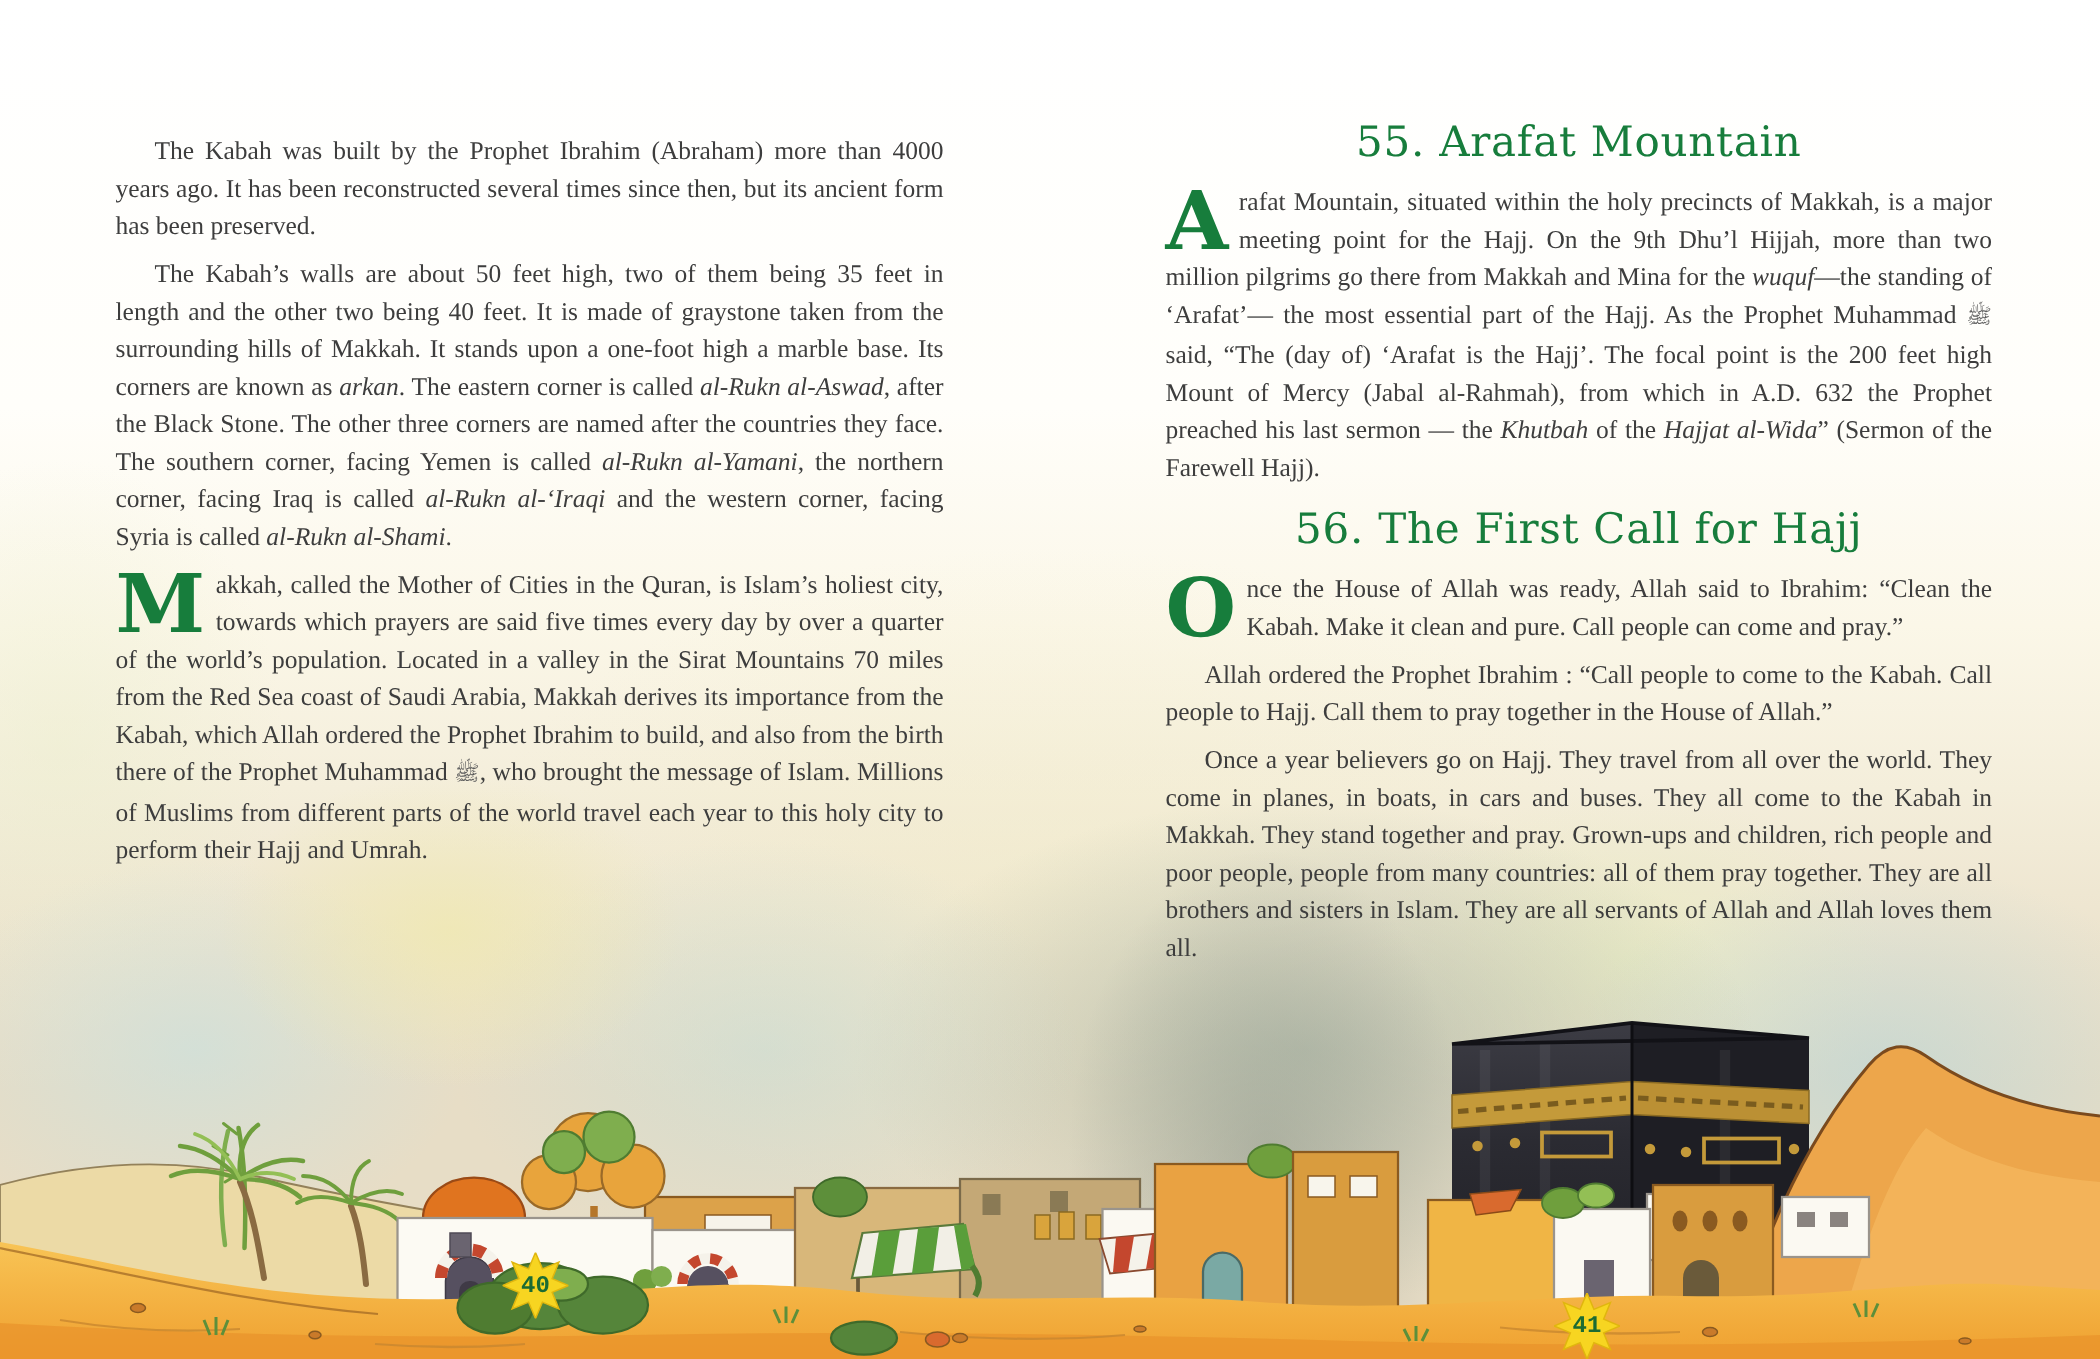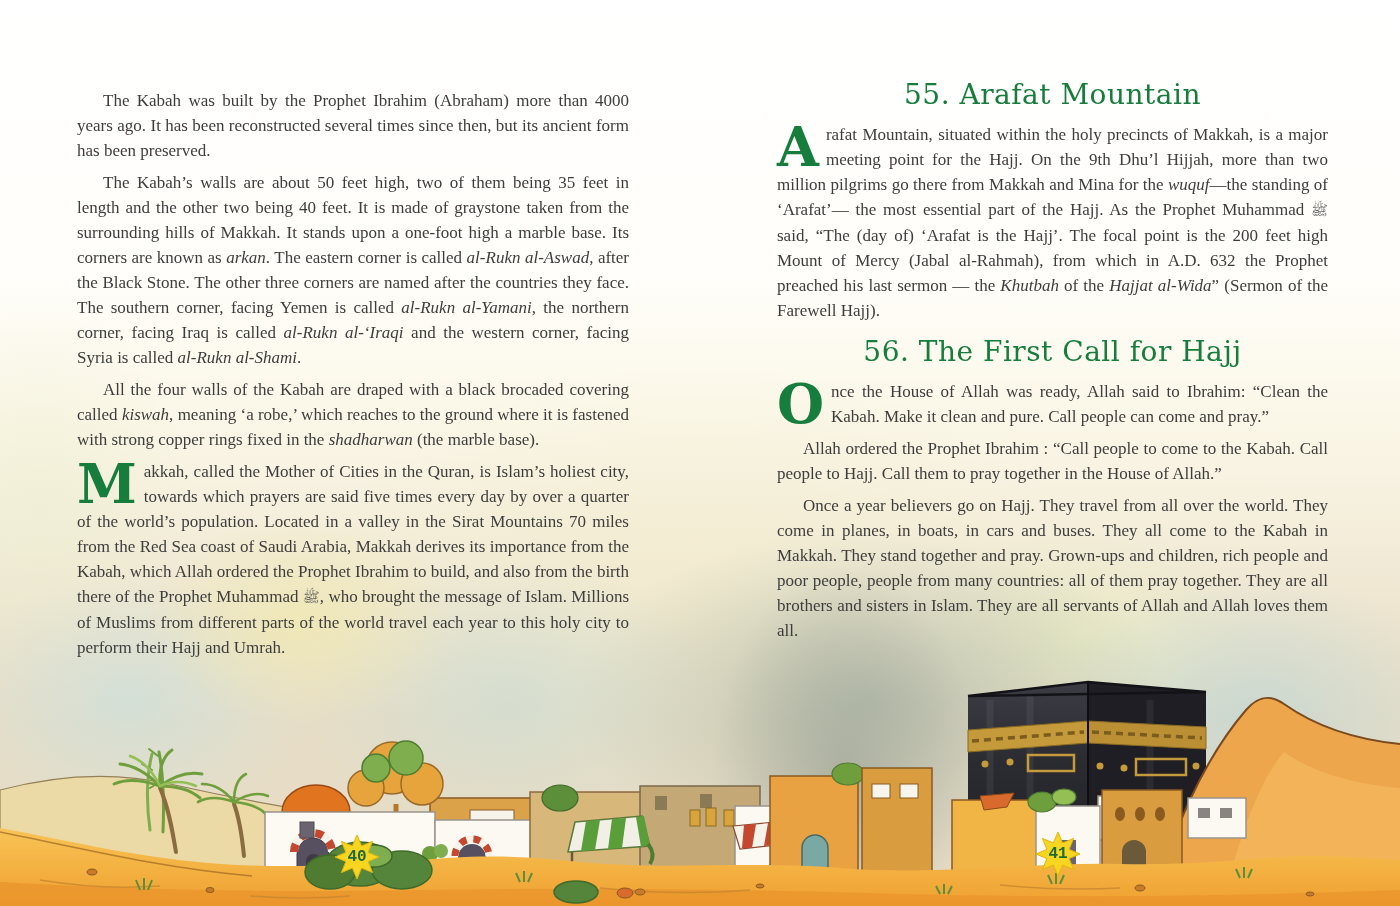--- a/index.html
+++ b/index.html
@@ -42,21 +42,21 @@
   .badge{
     position:absolute;width:46px;height:46px;z-index:4;
     display:flex;align-items:center;justify-content:center;
   }
   .badge svg{position:absolute;inset:1px;}
   .badge span{
     position:relative;z-index:1;font-family:Liberation Mono, monospace;font-weight:700;
     font-size:16px;color:#1c6b33;
   }
   .badge-left{left:334px;top:834px;}
-  .badge-right{left:1035px;top:831px;}
+  .badge-right{left:1035px;top:861px;}
 </style>
 </head>
 <body>
 
 <div class="wash"></div>
 
 <svg class="scene" viewBox="0 0 1400 306" aria-hidden="true">
   <defs>
     <linearGradient id="kabL" x1="0" y1="0" x2="0" y2="1">
       <stop offset="0" stop-color="#3c3c44"></stop>
@@ -245,21 +245,20 @@
       <ellipse cx="1140" cy="288" rx="5" ry="3"></ellipse>
         <ellipse cx="1310" cy="294" rx="4" ry="2"></ellipse>
       <ellipse cx="625" cy="293" rx="8" ry="5" fill="#d96a2e"></ellipse>
     </g>
   </g>
 </svg>
 
 <div class="page page-left">
   <p class="body ind">The Kabah was built by the Prophet Ibrahim (Abraham) more than 4000 years ago. It has been reconstructed several times since then, but its ancient form has been preserved.</p>
   <p class="body ind">The Kabah’s walls are about 50 feet high, two of them being 35 feet in length and the other two being 40 feet. It is made of graystone taken from the surrounding hills of Makkah. It stands upon a one-foot high a marble base. Its corners are known as <i>arkan</i>. The eastern corner is called <i>al-Rukn al-Aswad</i>, after the Black Stone. The other three corners are named after the countries they face. The southern corner, facing Yemen is called <i>al-Rukn al-Yamani</i>, the northern corner, facing Iraq is called <i>al-Rukn al-‘Iraqi</i> and the western corner, facing Syria is called <i>al-Rukn al-Shami</i>.</p>
-  <p class="body ind">All the four walls of the Kabah are draped with a black brocaded covering called <i>kiswah</i>, meaning ‘a robe,’ which reaches to the ground where it is fastened with strong copper rings fixed in the <i>shadharwan</i> (the marble base).</p>
   <p class="body">
     <span class="dropcap">M</span><span>akkah, called the Mother of Cities in the Quran, is Islam’s holiest city, towards which prayers are said five times every day by over a quarter of the world’s population. Located in a valley in the Sirat Mountains 70 miles from the Red Sea coast of Saudi Arabia, Makkah derives its importance from the Kabah, which Allah ordered the Prophet Ibrahim to build, and also from the birth there of the Prophet Muhammad <span class="saw">ﷺ</span>, who brought the message of Islam. Millions of Muslims from different parts of the world travel each year to this holy city to perform their Hajj and Umrah.</span>
   </p>
 </div>
 
 <div class="page page-right">
   <h2 class="sec first">55. Arafat Mountain</h2>
   <p class="body">
     <span class="dropcap">A</span><span>rafat Mountain, situated within the holy precincts of Makkah, is a major meeting point for the Hajj. On the 9th Dhu’l Hijjah, more than two million pilgrims go there from Makkah and Mina for the <i>wuquf</i>—the standing of ‘Arafat’— the most essential part of the Hajj. As the Prophet Muhammad <span class="saw">ﷺ</span> said, “The (day of) ‘Arafat is the Hajj’. The focal point is the 200 feet high Mount of Mercy (Jabal al-Rahmah), from which in A.D. 632 the Prophet preached his last sermon — the <i>Khutbah</i> of the <i>Hajjat al-Wida</i>” (Sermon of the Farewell Hajj).</span>
   </p>

